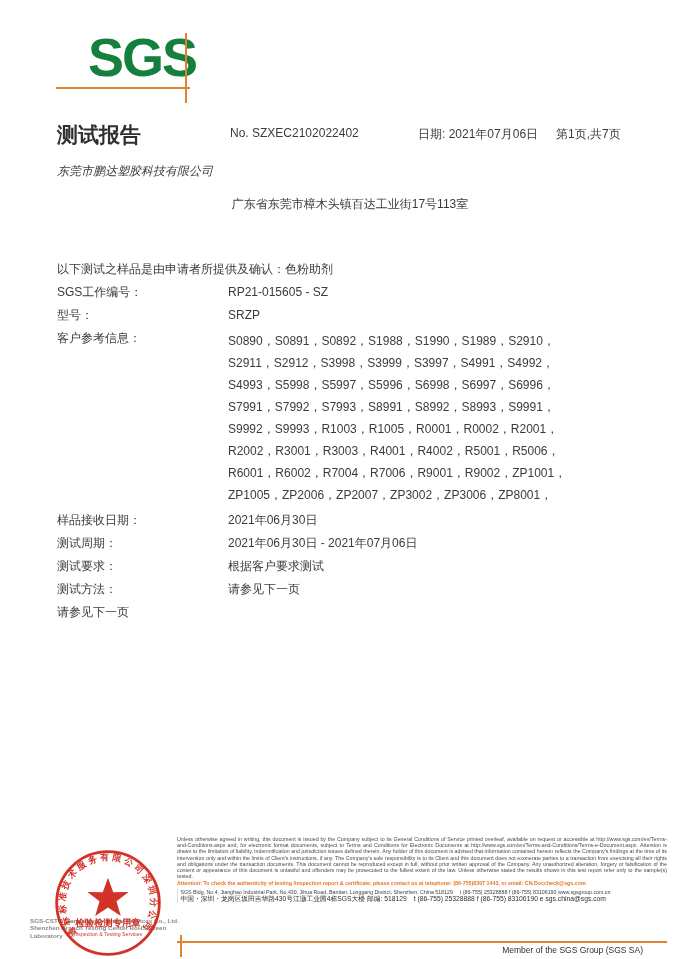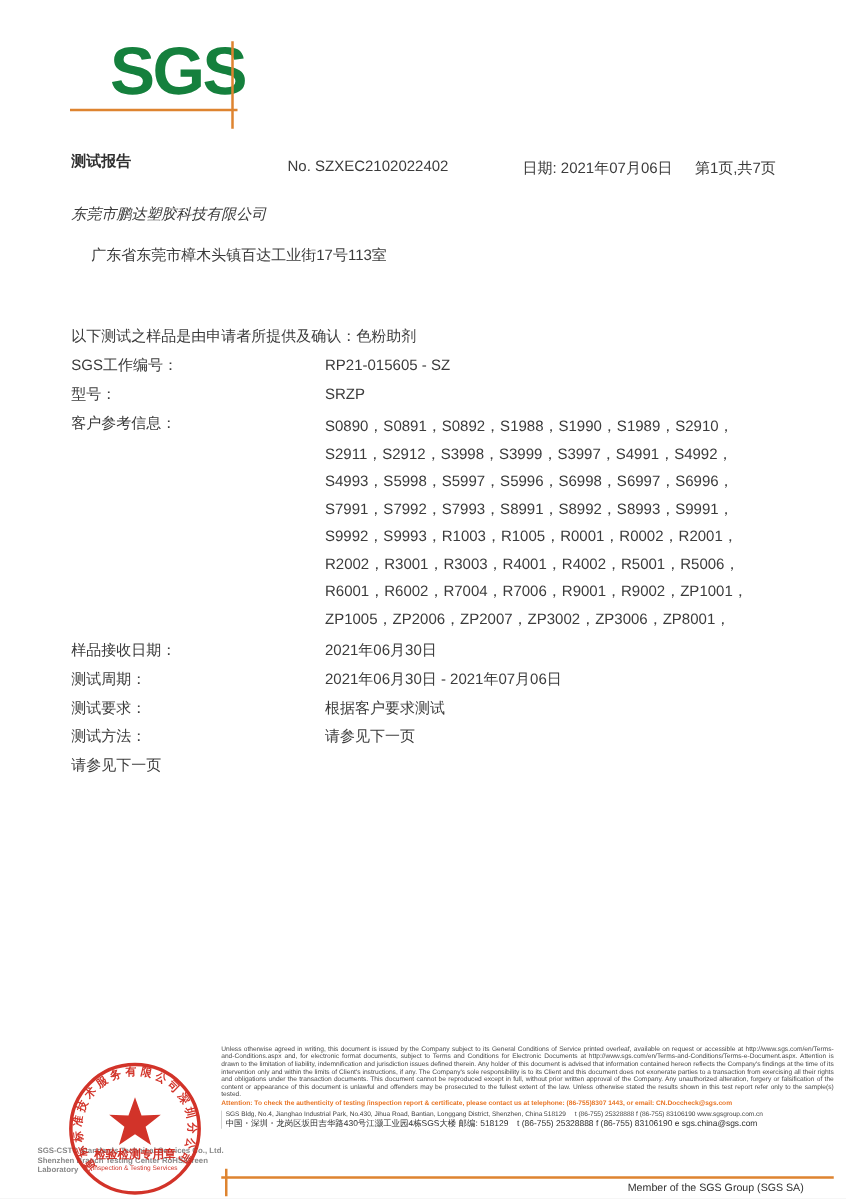--- a/index.html
+++ b/index.html
@@ -5,30 +5,30 @@
   html,body{margin:0;padding:0;background:#e9e9e9;}
   .page{
     position:relative;width:677px;height:959px;margin:0 auto;background:#ffffff;
     font-family:"Liberation Sans","DejaVu Sans",sans-serif;color:#3b3b3b;overflow:hidden;
   }
   
   .logo-text{position:absolute;left:88px;top:30px;font-size:54px;font-weight:bold;
     color:#15803d;letter-spacing:-2px;line-height:1;}
   .logo-hline{position:absolute;left:56px;top:87px;width:134px;height:2px;background:#de8430;}
   .logo-vline{position:absolute;left:185px;top:33px;width:2px;height:70px;background:#de8430;}
-  .doc-title{position:absolute;left:57px;top:121px;font-size:12px;font-weight:bold;color:#2f2f2f;}
+  .doc-title{position:absolute;left:57px;top:121px;font-size:21px;font-weight:bold;color:#2f2f2f;}
   .report-no{position:absolute;left:230px;top:126px;font-size:12px;}
   .report-date{position:absolute;left:418px;top:126px;font-size:12px;}
   .report-pages{position:absolute;left:556px;top:126px;font-size:12px;}
   
   .body-block{position:absolute;left:57px;top:163px;width:586px;font-size:12px;line-height:17px;}
   .company{margin:0 0 6px 0;font-style:italic;}
-  .address{margin:16px;}
+  .address{margin:16px;text-align:center;}
   .sample-statement{margin:48px 0 6px 0;}
-  .frow{display:flex;margin-bottom:6px;gap:32px;}
+  .frow{display:flex;margin-bottom:6px;}
   .frow .label{flex:0 0 171px;}
   .frow .value{flex:1;}
   .code-lines div{line-height:22px;}
   .conclusion-text{line-height:19px;margin:0;}
   
   .footer-col{position:absolute;left:177px;top:836px;width:490px;height:110px;}
   .footer-scale{width:980px;transform:scale(0.5);transform-origin:0 0;}
   .legal{font-size:10.6px;line-height:12.2px;color:#4a4a4a;text-align:justify;margin:0;}
   .attention{font-size:10.6px;line-height:12.2px;color:#e87424;font-weight:bold;margin:2px 0 0 0;}
   .addr{border-left:1px solid #b5b5b5;padding-left:6px;margin-top:5px;}

